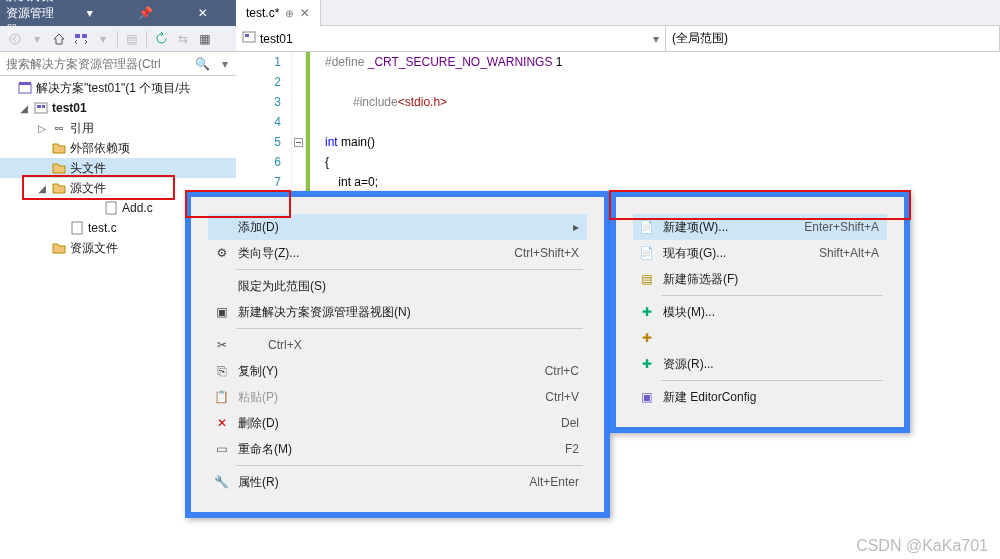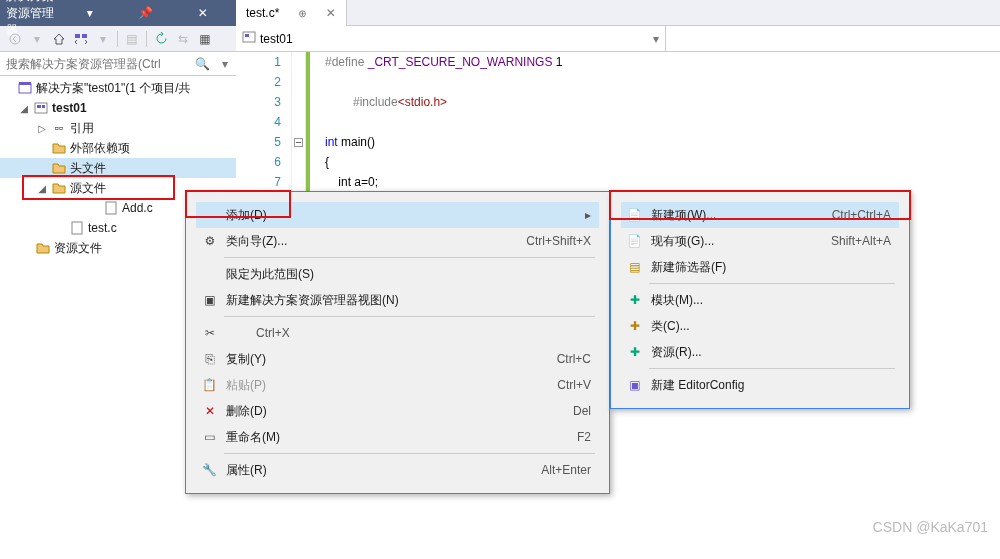--- a/index.html
+++ b/index.html
@@ -23,21 +23,21 @@
 .tree-row { display: flex; align-items: center; height: 20px; padding-left: 4px; white-space: nowrap; cursor: pointer; }
 .tree-row .arrow { width: 12px; text-align: center; color: #666; font-size: 10px; }
 .tree-row .ticon2 { width: 16px; height: 16px; margin: 0 3px; display: inline-flex; align-items: center; justify-content: center; }
 .tree-row .label { color: #1a1a1a; }
 .tree-row.bold .label { font-weight: bold; }
 .tree-row.selected { background: #cde6f7; }
 .red-box { border: 2px solid #d11; position: absolute; pointer-events: none; }
 
 .editor-area { position: absolute; left: 236px; top: 0; right: 0; }
 .tab-strip { height: 26px; background: #eef0f5; display: flex; border-bottom: 1px solid #ccc; }
-.tab { height: 26px; padding: 0 10px; display: flex; align-items: center; background: #fff; border-right: 1px solid #ccc; gap: 19px; }
+.tab { height: 26px; padding: 0 10px; display: flex; align-items: center; background: #fff; border-right: 1px solid #ccc; gap: 6px; }
 .tab .pin { color: #777; font-size: 10px; }
 .tab .close { color: #777; }
 
 .nav-bar { height: 26px; display: flex; border-bottom: 1px solid #ccc; }
 .nav-cell { border-right: 1px solid #ccc; display: flex; align-items: center; padding: 0 6px; gap: 4px; flex: 1; }
 .nav-cell .drop { margin-left: auto; color: #777; }
 
 .code { display: flex; height: 180px; background: #fff; font-family: Consolas, monospace; position: relative; }
 .gutter { width: 56px; text-align: right; padding-right: 10px; color: #2b91af; background: #fff; border-right: 1px solid #eee; }
 .gutter div { height: 20px; line-height: 20px; }
@@ -48,31 +48,31 @@
 .change-bar { position: absolute; left: 70px; top: 0; width: 4px; background: #8cc24a; height: 140px; }
 .code-lines { padding-left: 19px; }
 .code-lines div { height: 20px; line-height: 20px; white-space: pre; }
 .kw { color: #808080; }
 .mac { color: #6f008a; }
 .num { color: #000; }
 .inc { color: #808080; margin-left: 28px; }
 .str { color: #a31515; text-align: center; }
 .type { color: #0000ff; }
 
-.ctx-menu { position: absolute; background: #f0f0f0; border: 1px solid #3b82f6; box-shadow: 2px 2px 6px rgba(0,0,0,0.3); padding: 10px; }
+.ctx-menu { position: absolute; background: #f0f0f0; border: 6px solid #3b82f6; box-shadow: 2px 2px 6px rgba(0,0,0,0.3); padding: 17px; }
 .ctx-menu .mi { height: 26px; display: flex; align-items: center; padding: 0 8px 0 4px; cursor: pointer; gap: 6px; }
 .ctx-menu .mi:hover, .ctx-menu .mi.hover { background: #cde6f7; }
 .ctx-menu .mi .icon { width: 20px; text-align: center; color: #444; }
 .ctx-menu .mi .lbl { flex: 1; color: #1a1a1a; }
 .ctx-menu .mi .sc { color: #555; margin-left: 30px; }
 .ctx-menu .mi .sub { color: #555; }
 .ctx-menu .mi.disabled .lbl, .ctx-menu .mi.disabled .icon { color: #999; }
 .ctx-menu .msep { height: 1px; background: #ccc; margin: 3px 4px 3px 28px; }
 
-.watermark { position: absolute; right: 12px; bottom: 24px; color: #bbb; font-size: 14px; }
+.watermark { position: absolute; right: 12px; bottom: 4px; color: #bbb; font-size: 16px; }
 </style>
 </head>
 <body>
 
 <div class="panel-title">
   <span>解决方案资源管理器</span>
   <span class="ticon">▾</span>
   <span class="ticon">📌</span>
   <span class="ticon">✕</span>
 </div>
@@ -177,21 +177,21 @@
     <span class="label">Add.c</span>
   </div>
   <div class="tree-row" style="padding-left:66px">
     <span class="ticon2">
         <svg width="12" height="14">
           <rect x="1" y="1" width="10" height="12" fill="#fff" stroke="#888"></rect>
         </svg>
       </span>
     <span class="label">test.c</span>
   </div>
-  <div class="tree-row" style="padding-left:32px">
+  <div class="tree-row" style="padding-left:48px">
     <span class="ticon2">
         <svg width="14" height="12">
           <path d="M1 2h5l1 2h6v7H1z" fill="#f0c674" stroke="#b58900"></path>
         </svg>
       </span>
     <span class="label">资源文件</span>
   </div>
 </div>
 
 <div class="red-box" style="left:22px; top:175px; width:153px; height:25px;"></div>
@@ -205,20 +205,23 @@
     </div>
   </div>
   <div class="nav-bar">
     <div class="nav-cell" style="flex:0 0 430px">
       <span><svg width="14" height="14">
             <rect x="1" y="2" width="12" height="10" fill="#fff" stroke="#888"></rect>
             <rect x="3" y="4" width="4" height="3" fill="#6a5acd"></rect>
           </svg></span>
       <span>test01</span>
       <span class="drop">▾</span>
+    </div>
+    <div class="nav-cell">
+      <span>(全局范围)</span>
     </div>
   </div>
   <div class="code">
     <div class="gutter">
       <div>1</div>
         <div>2</div>
         <div>3</div>
         <div>4</div>
         <div>5</div>
         <div>6</div>
@@ -292,39 +295,38 @@
       <span class="sc">Alt+Enter</span>
     </div>
 </div>
 
 <div class="red-box" style="left:185px; top:190px; width:106px; height:28px;"></div>
 
 <div class="ctx-menu" style="left:610px; top:191px; width:300px;">
   <div class="mi hover">
       <span class="icon">📄</span>
       <span class="lbl">新建项(W)...</span>
-      <span class="sc">Ctrl+Ctrl+A</span>
+      <span class="sc">Enter+Shift+A</span>
     </div>
   <div class="mi">
       <span class="icon">📄</span>
       <span class="lbl">现有项(G)...</span>
       <span class="sc">Shift+Alt+A</span>
     </div>
   <div class="mi">
       <span class="icon" style="color:#b58900">▤</span>
       <span class="lbl">新建筛选器(F)</span>
     </div>
   <div class="msep"></div>
   <div class="mi">
       <span class="icon" style="color:#0a7">✚</span>
       <span class="lbl">模块(M)...</span>
     </div>
   <div class="mi">
       <span class="icon" style="color:#b8860b">✚</span>
-      <span class="lbl">类(C)...</span>
     </div>
   <div class="mi">
       <span class="icon" style="color:#0a7">✚</span>
       <span class="lbl">资源(R)...</span>
     </div>
   <div class="msep"></div>
   <div class="mi">
       <span class="icon" style="color:#6a5acd">▣</span>
       <span class="lbl">新建 EditorConfig</span>
     </div>

